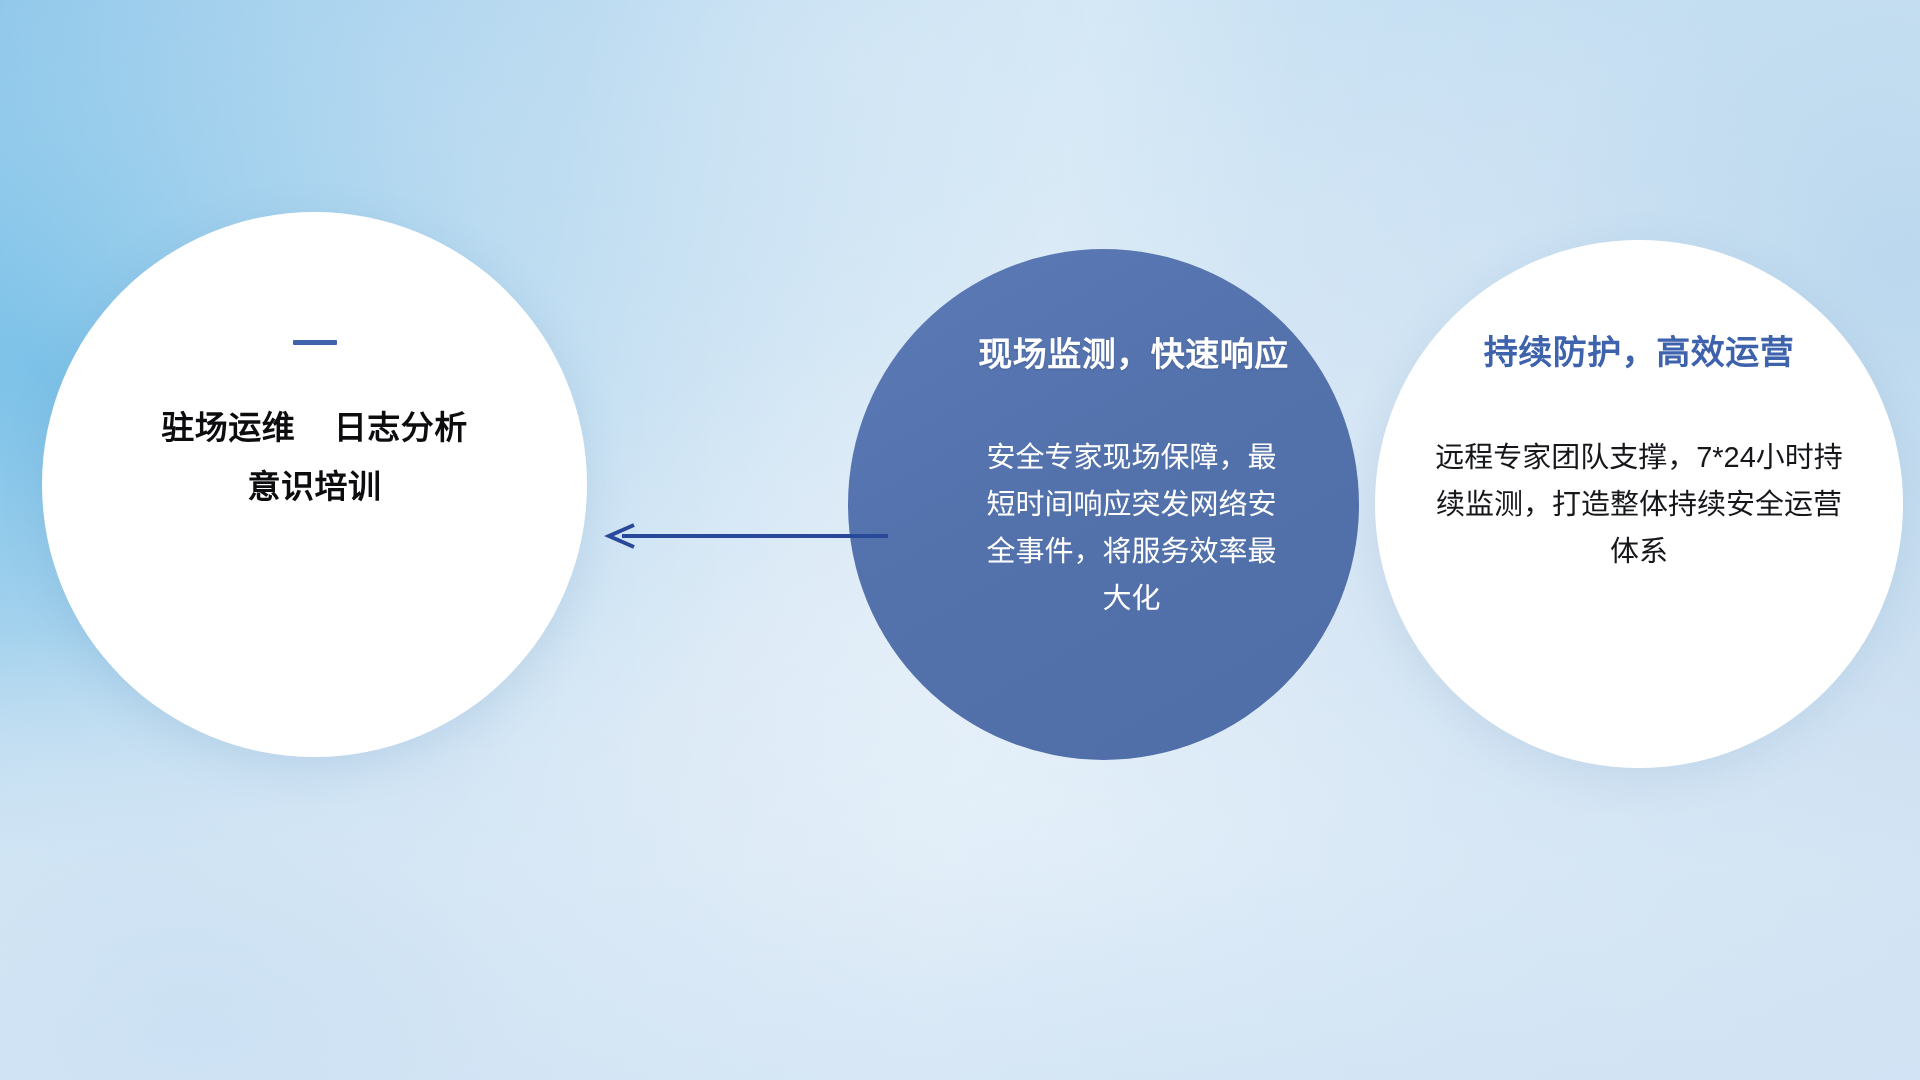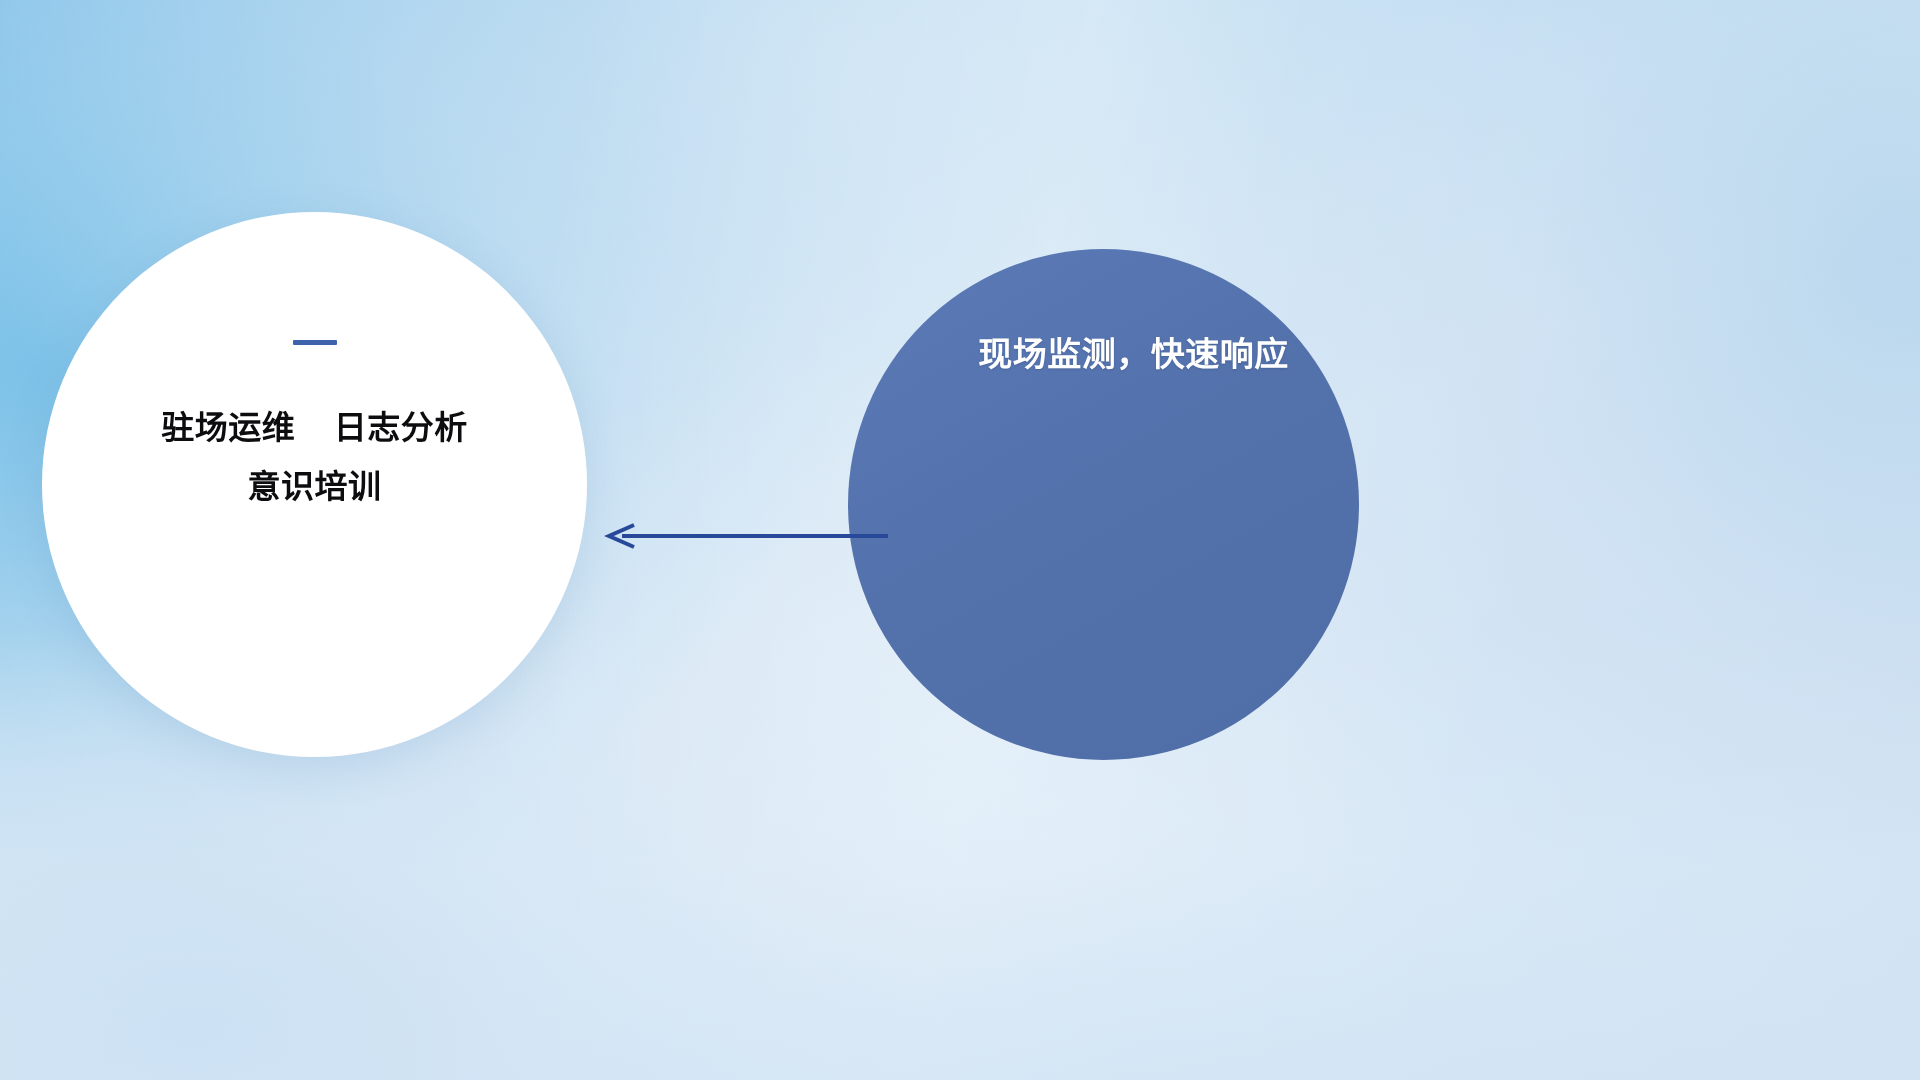--- a/index.html
+++ b/index.html
@@ -215,18 +215,23 @@
     </div>
   </div>
 
   <div id="flow-arrow">
     <svg width="290" height="32" viewBox="0 0 290 32">
       <line x1="288" y1="16" x2="22" y2="16" stroke="#28489a" stroke-width="4"></line>
       <polyline points="34,5 9,16 34,27" fill="none" stroke="#28489a" stroke-width="4" stroke-linejoin="miter" stroke-linecap="butt"></polyline>
     </svg>
   </div>
 
+  <div class="circle" id="circle-remote">
+    <div class="title">持续防护，高效运营</div>
+    <div class="body">远程专家团队支撑，7*24小时持续监测，打造整体持续安全运营体系</div>
+  </div>
 
   <div class="circle" id="circle-onsite">
     <div class="title">现场监测，快速响应</div>
+    <div class="body">安全专家现场保障，最短时间响应突发网络安全事件，将服务效率最大化</div>
   </div>
 
 </div>
 
 </body></html>

